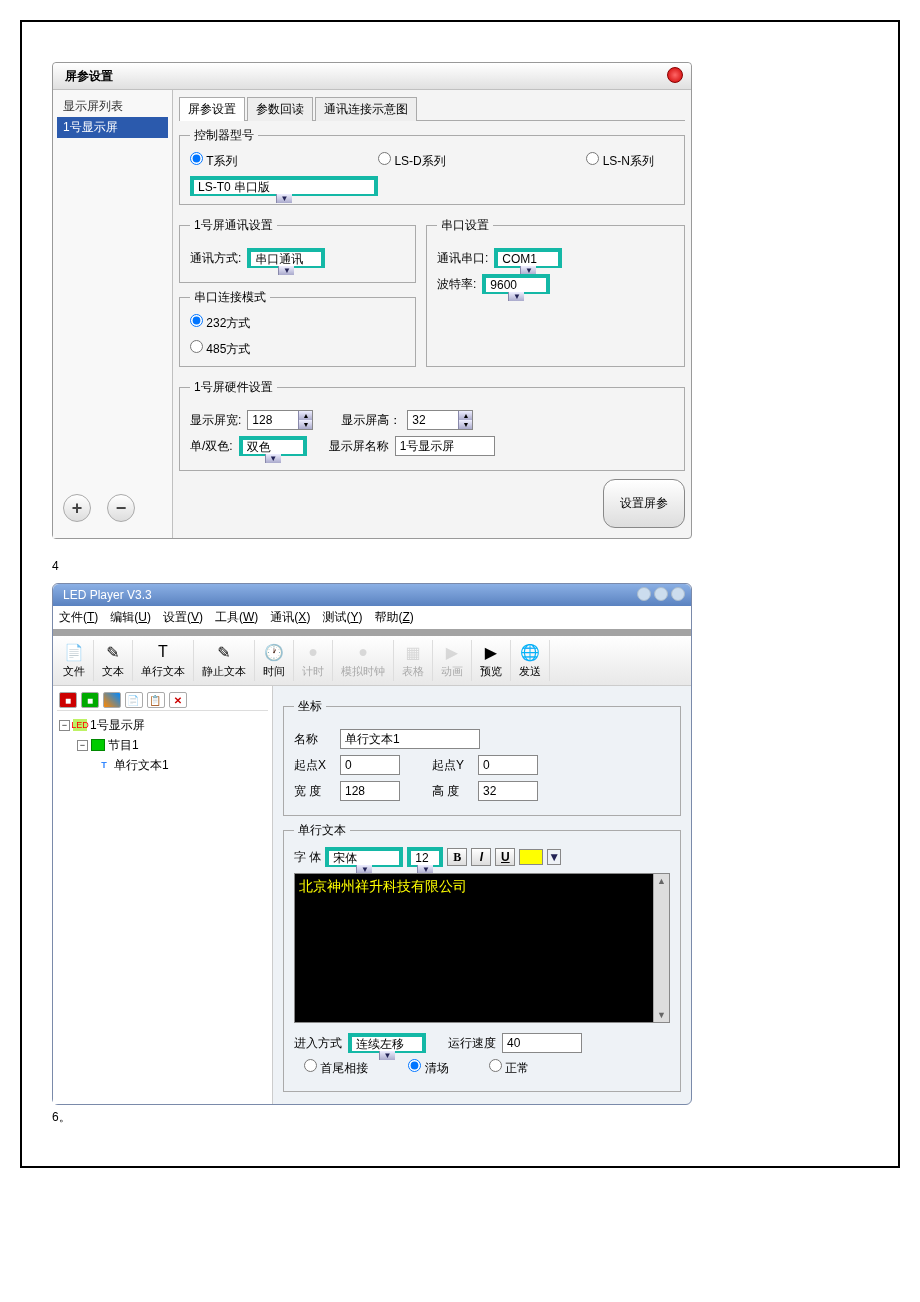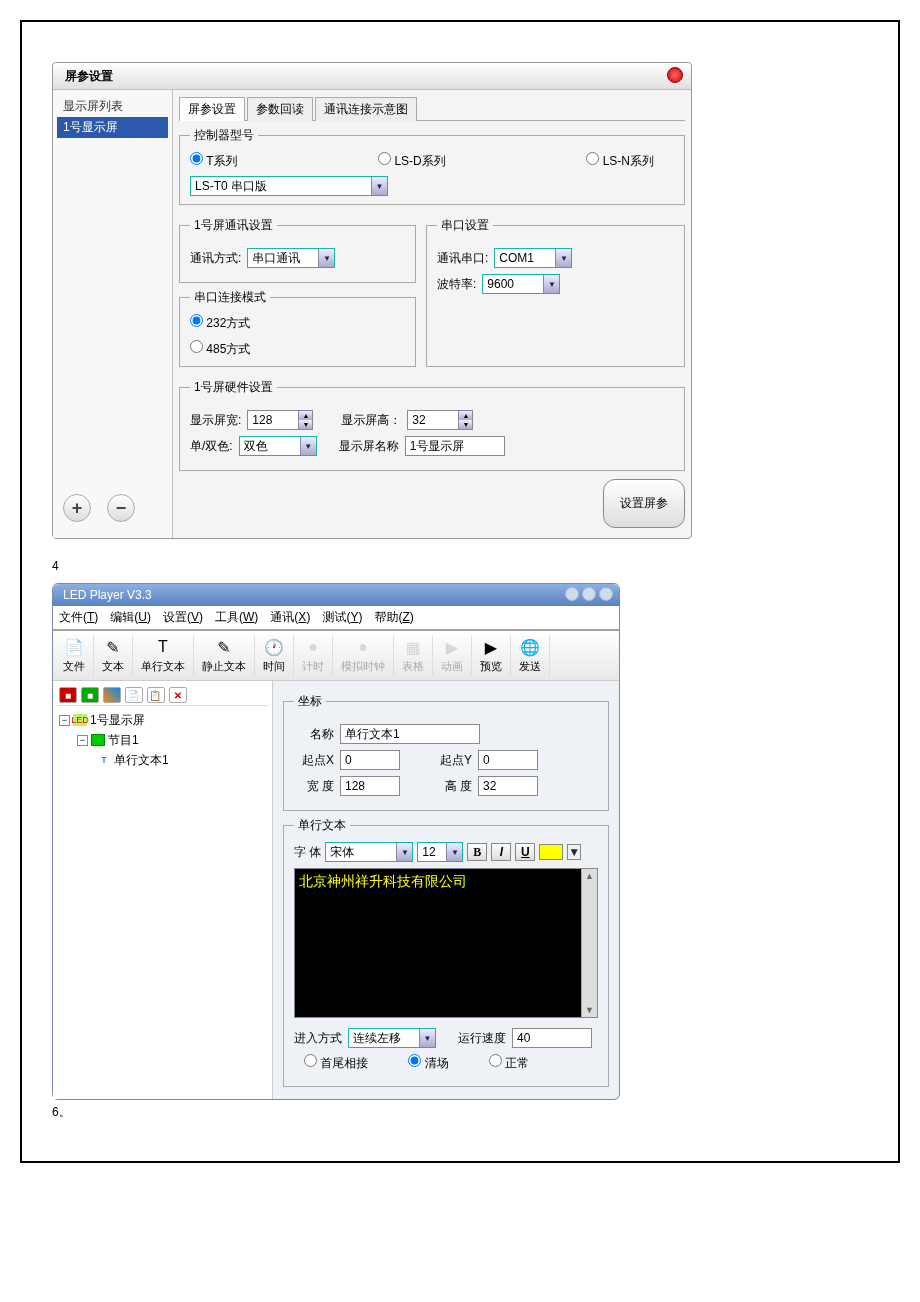--- a/index.html
+++ b/index.html
@@ -22,45 +22,45 @@
 .tabstrip { display: flex; border-bottom: 1px solid #aaa; }
 .tab { padding: 3px 8px; border: 1px solid #aaa; border-bottom: none; background: #eee; margin-right: 2px; cursor: pointer; position: relative; top: 1px; }
 .tab.active { background: #fff; }
 
 fieldset.group { border: 1px solid #aaa; margin: 6px 0; padding: 8px 10px; }
 fieldset.group legend { padding: 0 4px; }
 .radio-row { display: flex; align-items: center; }
 .radio-spread { justify-content: space-between; padding-right: 20px; }
 
 .select-row { margin-top: 6px; }
-.combo { display: inline-flex; align-items: center; border: 1px solid #14b8a6; background: #fff; height: 20px; }
+.combo { display: inline-flex; align-items: center; border: 4px solid #14b8a6; background: #fff; height: 20px; flex-direction: column; }
 .combo input { border: none; padding: 0 4px; height: 18px; background: #fff; width: 150px; font-size: 12px; }
 .combo .arrow, .spin .arrow { width: 16px; height: 18px; background: linear-gradient(#eef,#aac); border-left: 1px solid #88a; display: flex; align-items: center; justify-content: center; font-size: 8px; cursor: pointer; }
 .arrow-down::after { content: "▼"; color: #225; }
 
 .two-col { display: flex; gap: 10px; }
 .two-col > * { flex: 1; }
 
 .field-row { display: flex; align-items: center; gap: 6px; margin: 6px 0; }
-.lbl { white-space: nowrap; text-align: right; }
+.lbl { white-space: nowrap; }
 .spin { display: inline-flex; border: 1px solid #888; background: #fff; }
 .spin input { border: none; width: 50px; padding: 0 4px; height: 18px; font-size: 12px; }
 .spin .spinbtns { width: 14px; display: flex; flex-direction: column; border-left: 1px solid #88a; }
 .spin .spinbtns div { flex: 1; font-size: 7px; text-align: center; background: linear-gradient(#eef,#aac); cursor: pointer; line-height: 9px; }
 
 .text-input { border: 1px solid #888; background: #fff; padding: 1px 4px; height: 20px; }
 .btn { display: inline-block; padding: 15px 16px; border: 1px solid #888; border-radius: 12px; background: linear-gradient(#fff,#ddd); cursor: pointer; }
 .btn-row { text-align: right; margin: 8px 0 4px; }
 
 
-.app2 { border: 1px solid #7a8aaa; width: 568px; background: #eef2f6; border-radius: 6px; }
+.app2 { border: 1px solid #7a8aaa; width: 640px; background: #eef2f6; border-radius: 6px; }
 .app2-title { background: linear-gradient(#8bb0e5,#5a82c0); color: #fff; padding: 4px 10px; border-radius: 6px 6px 0 0; position: relative; font-size: 12px; }
 .app2-title-btns { position: absolute; right: 6px; top: 3px; display: flex; gap: 3px; }
 .app2-title-btns span { width: 14px; height: 14px; border-radius: 50%; background: #cde; border: 1px solid #abc; display: inline-block; }
-.menubar { background: #fff; border-bottom: 2px solid #a3a3a3; padding: 3px 6px; display: flex; gap: 12px; text-align: center; }
+.menubar { background: #fff; border-bottom: 7px solid #a3a3a3; padding: 3px 6px; display: flex; gap: 12px; text-align: center; }
 .menu-item { cursor: pointer; }
 .menu-item u { text-decoration: underline; }
 
 .toolbar { background: linear-gradient(#fff,#e8e8e8); border-bottom: 1px solid #ccc; padding: 4px 2px; display: flex; }
 .tbtn { display: flex; flex-direction: column; align-items: center; padding: 2px 8px; cursor: pointer; border-right: 1px solid #ddd; }
 .tbtn .ticon { width: 20px; height: 20px; display: flex; align-items: center; justify-content: center; font-size: 16px; }
 .tbtn .tlabel { font-size: 11px; margin-top: 2px; }
 .tbtn.disabled { color: #aaa; }
 .tbtn.disabled .ticon { opacity: 0.4; }
 

